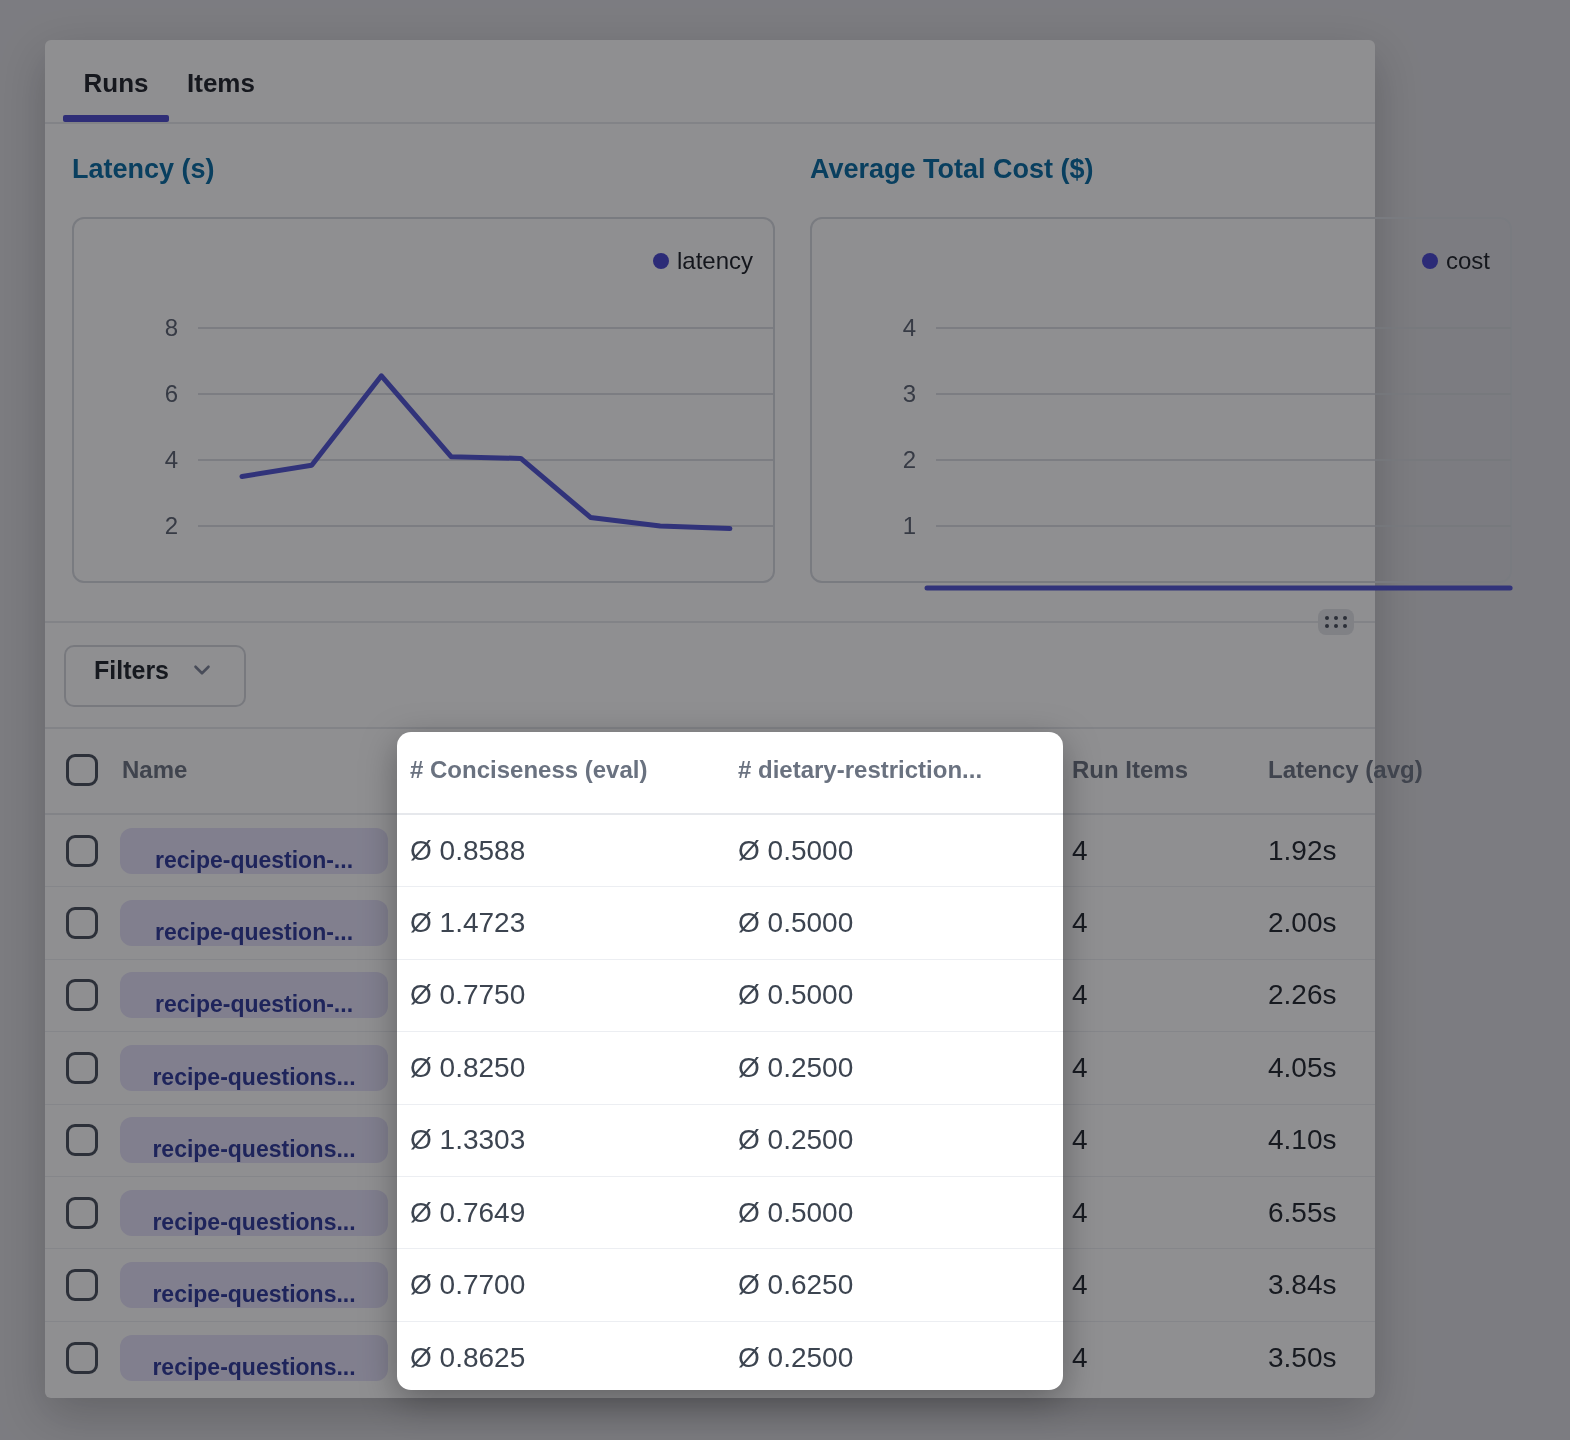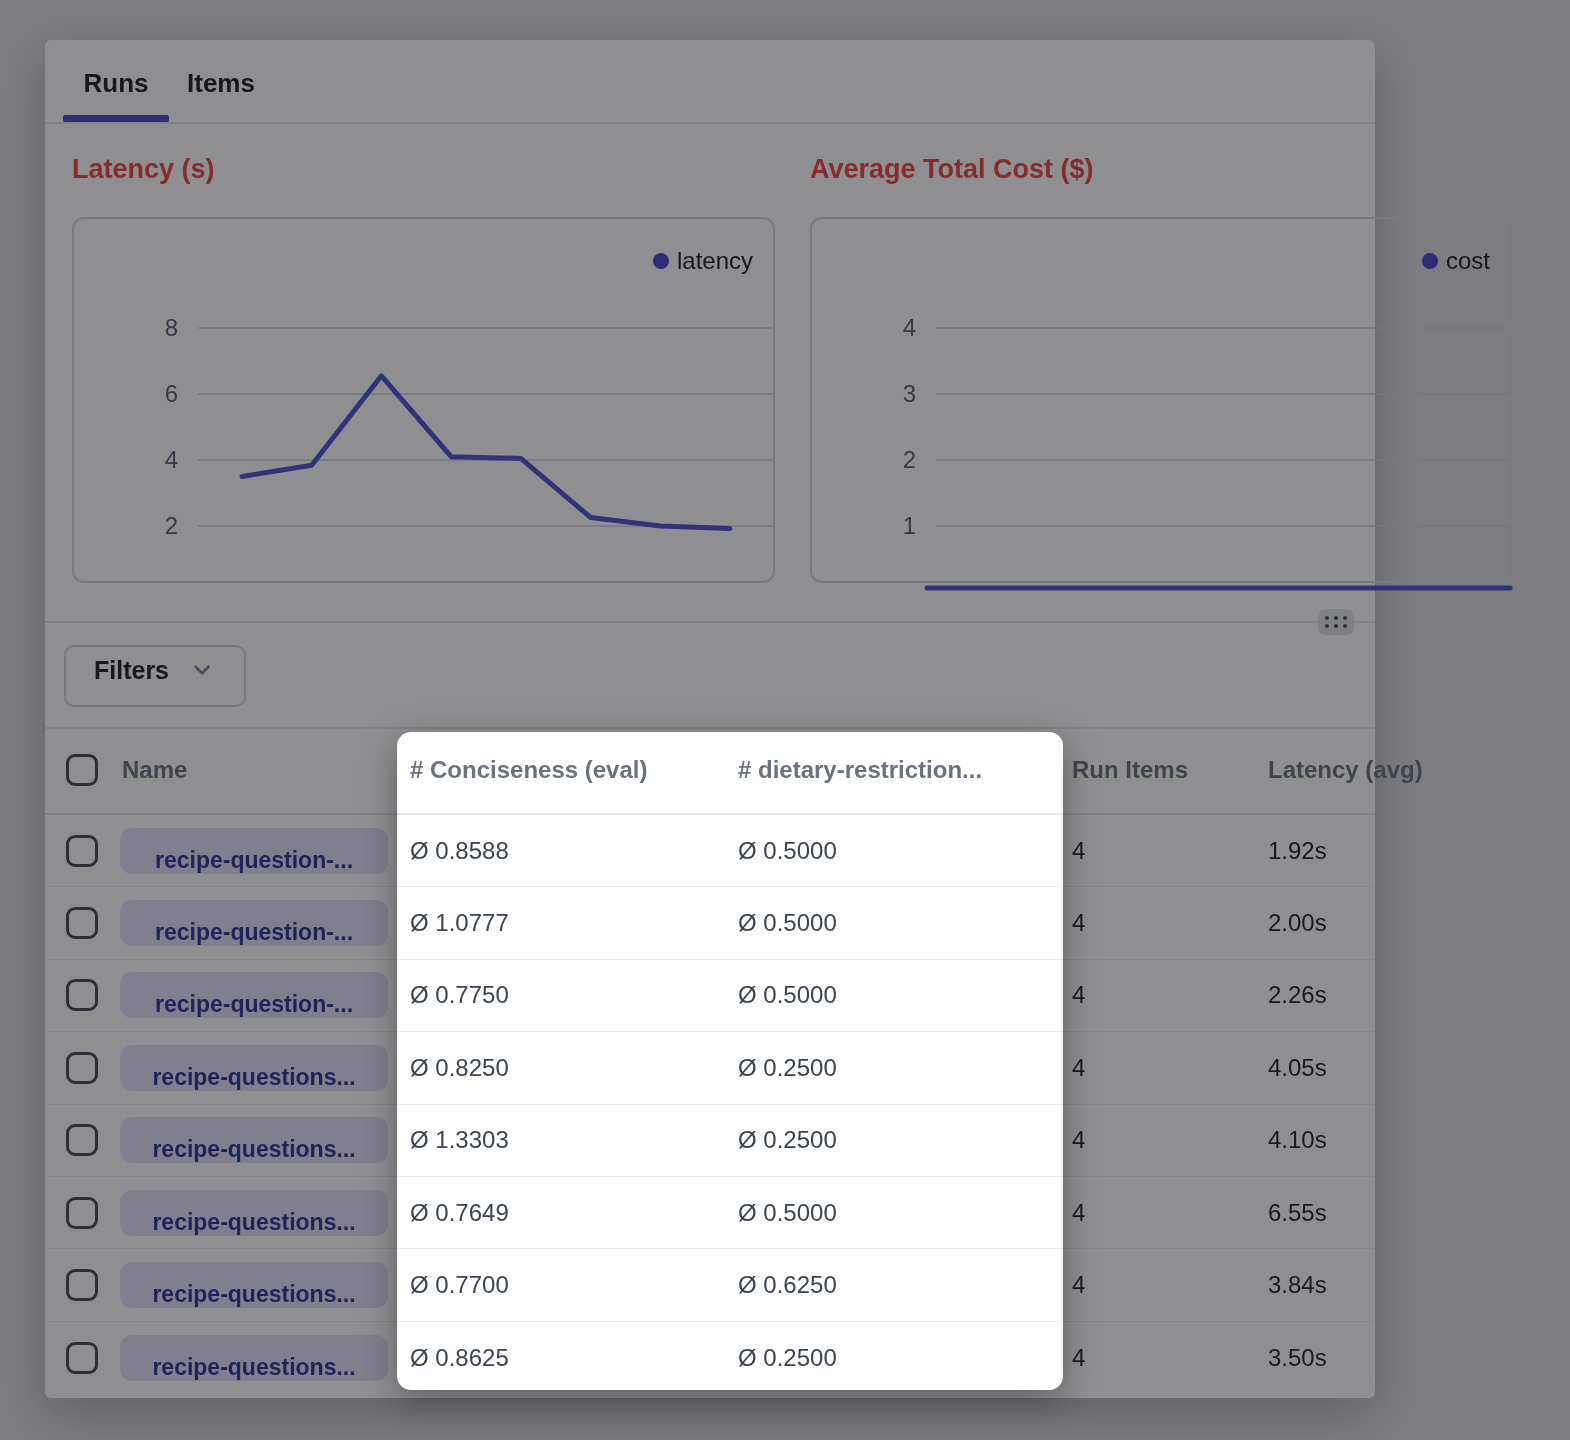--- a/index.html
+++ b/index.html
@@ -15,21 +15,21 @@
     background:#ffffff;border-radius:6px;
     box-shadow:0 16px 48px rgba(0,0,0,0.22);
   }
   
   .tabbar{position:absolute;left:0;top:0;right:0;height:82px;border-bottom:2px solid #e6e8ec;}
   .tab{position:absolute;top:28px;font-size:26px;font-weight:600;color:#1b1f27;cursor:pointer;}
   .tab-runs{left:18px;width:106px;text-align:center;}
   .tab-items{left:142px;}
   .tab-underline{position:absolute;left:18px;top:75px;width:106px;height:7px;background:#4a49cf;border-radius:2px;}
   
-  .chart-title{position:absolute;top:114px;font-size:27px;font-weight:600;color:#ef4444;}
+  .chart-title{position:absolute;top:114px;font-size:27px;font-weight:600;color:#0369a1;}
   .title-latency{left:27px;}
   .title-cost{left:765px;}
   .panel{position:absolute;top:177px;height:366px;border:2px solid #d6d9df;border-radius:12px;box-sizing:border-box;}
   .panel-latency{left:27px;width:703px;}
   .panel-cost{left:765px;width:702px;}
   .panel svg{position:absolute;left:0;top:0;overflow:visible;}
   .legend{position:absolute;top:28px;right:20px;display:flex;align-items:center;gap:8px;}
   .legend-dot{width:16px;height:16px;border-radius:50%;background:#4543ce;}
   .legend-label{font-size:24px;color:#181c23;}
   .gridline{stroke:#cfd3d9;stroke-width:1.5;}
@@ -60,21 +60,21 @@
   .col-diet{left:693px;text-align:center;}
   .col-run{left:1027px;}
   .col-lat{left:1223px;}
   .checkbox{
     position:absolute;left:21px;top:50%;transform:translateY(-50%);
     width:26px;height:26px;border:3px solid #454c59;border-radius:9px;background:transparent;cursor:pointer;
   }
   .tbody{position:absolute;left:0;right:0;top:775px;}
   .trow{position:relative;height:72.4px;border-bottom:1.5px solid #eceef2;box-sizing:border-box;cursor:pointer;}
   .trow:last-child{border-bottom:none;}
-  .cell{position:absolute;top:50%;transform:translateY(-50%);font-size:24px;white-space:nowrap;}
+  .cell{position:absolute;top:50%;transform:translateY(-50%);font-size:28px;white-space:nowrap;}
   .cell-metric{color:#3c4450;}
   .cell-plain{color:#1d222b;}
   .name-pill{
     position:absolute;left:75px;top:50%;transform:translateY(-50%);
     width:268px;height:46px;border-radius:12px;background:#e4e1fa;
     display:flex;align-items:flex-end;justify-content:center;cursor:pointer;
   }
   .name-pill span{font-size:23px;font-weight:700;color:#2b3699;white-space:nowrap;}
   
   .spotlight{
@@ -175,21 +175,21 @@
     <span class="cell cell-metric col-diet">Ø 0.5000</span>
     <span class="cell cell-plain col-run">4</span>
     <span class="cell cell-plain col-lat">1.92s</span>
   </div>
 
   <div class="trow">
     <span class="checkbox"></span>
     <span class="name-pill">
           <span>recipe-question-...</span>
         </span>
-    <span class="cell cell-metric col-conc">Ø 1.0777</span>
+    <span class="cell cell-metric col-conc">Ø 1.4723</span>
     <span class="cell cell-metric col-diet">Ø 0.5000</span>
     <span class="cell cell-plain col-run">4</span>
     <span class="cell cell-plain col-lat">2.00s</span>
   </div>
 
   <div class="trow">
     <span class="checkbox"></span>
     <span class="name-pill">
           <span>recipe-question-...</span>
         </span>

